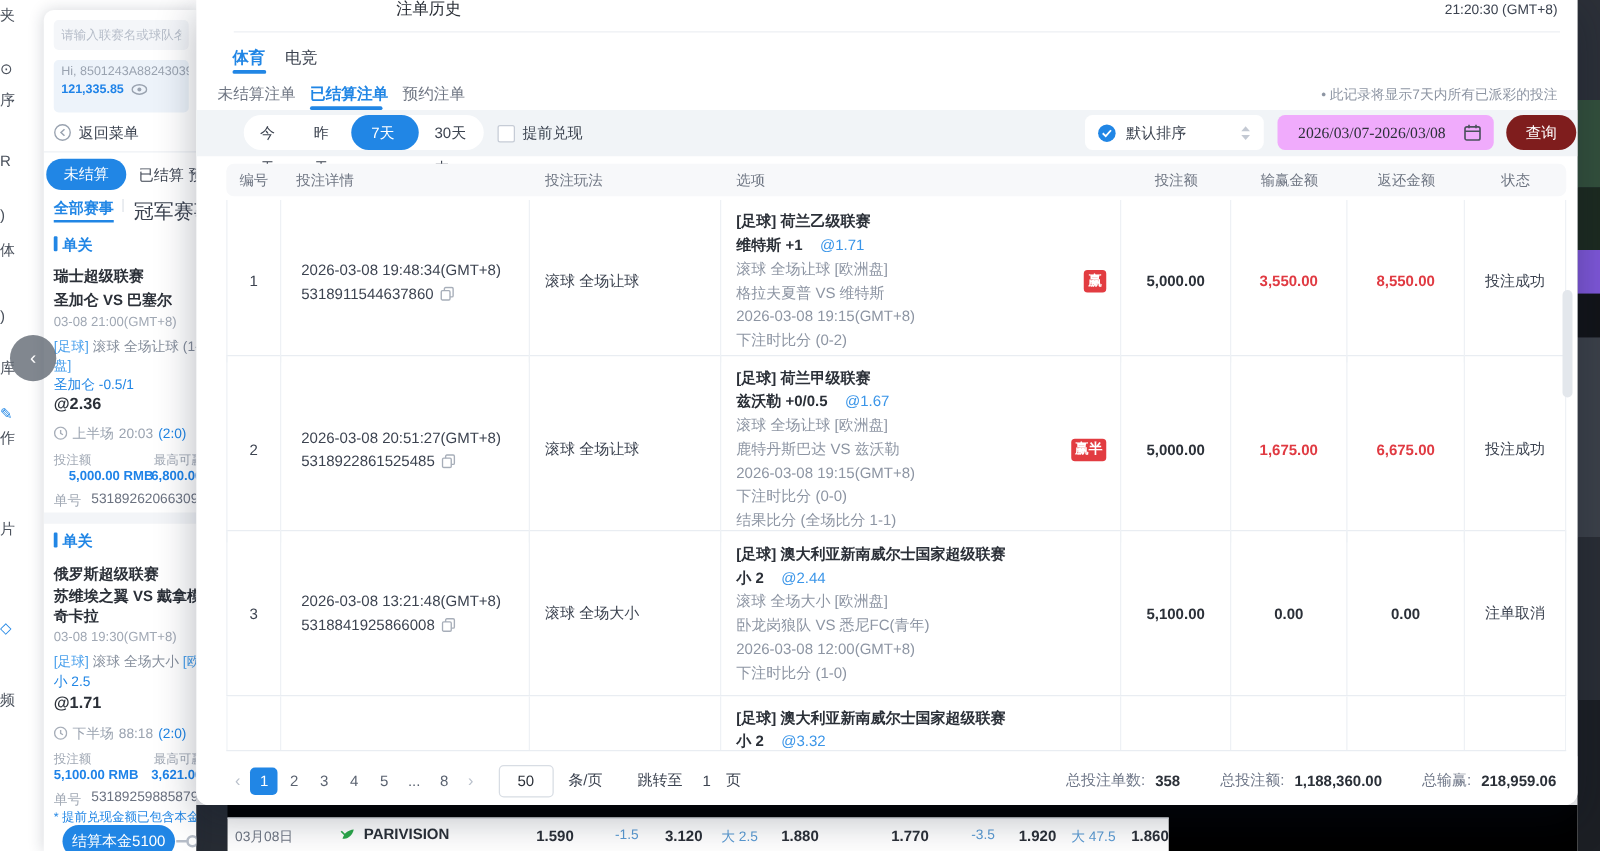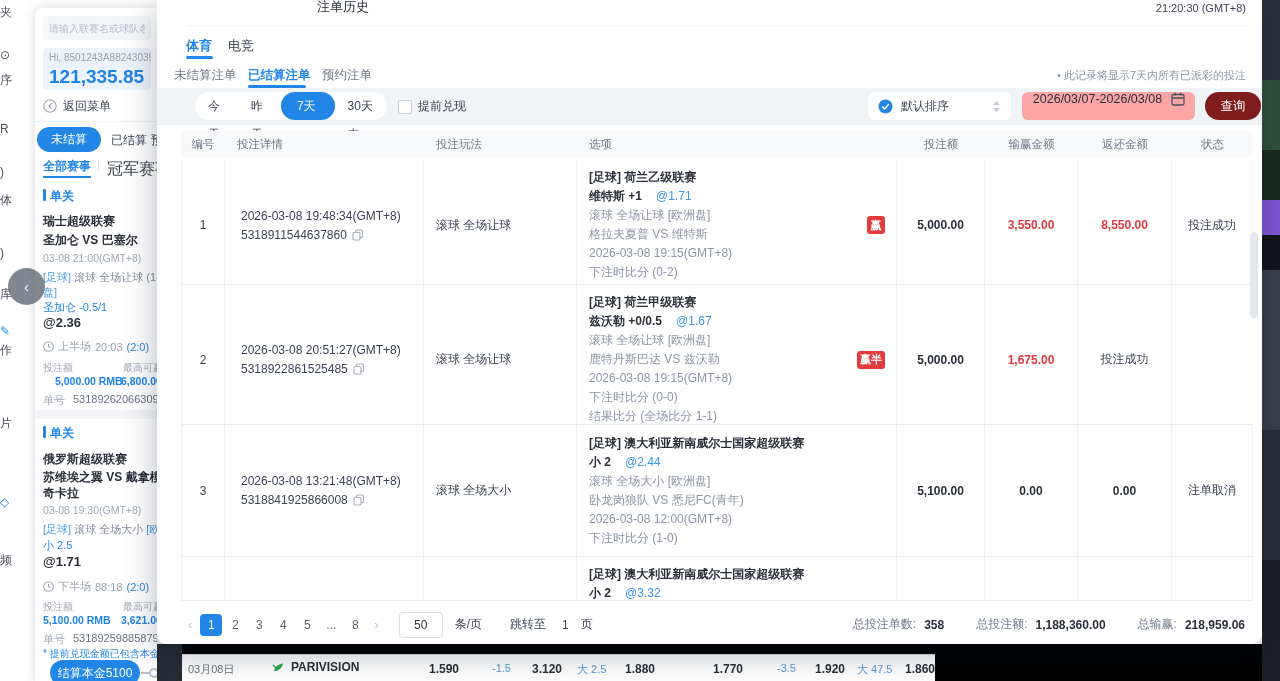--- a/index.html
+++ b/index.html
@@ -11,21 +11,21 @@
   .edge-glyph.blue { color:#2186e5; }
 
   
   .sidebar { position:absolute; left:35px; top:8px; width:122px; height:673px; background:#fff;
              border-radius:8px 0 0 0; box-shadow:0 0 12px rgba(30,40,60,.18); overflow:hidden; z-index:3; }
   .sb-search { position:absolute; left:8px; top:8px; width:108px; height:24px; background:#f4f6f9; border:none;
                border-radius:4px; font-size:10px; color:#6b7280; padding:0 6px; font-family:inherit; }
   .sb-search::placeholder { color:#b6bdc9; }
   .sb-account { position:absolute; left:8px; top:40px; width:108px; height:42px; background:#edf3fa; border-radius:4px; padding:4px 6px; overflow:hidden; }
   .sb-greet { font-size:10px; color:#9aa3b0; white-space:nowrap; }
-  .sb-balance { font-size:19px; font-weight:bold; color:#1f83e8; margin-top:3px; display:flex; align-items:flex-end; gap:6px; }
+  .sb-balance { font-size:10px; font-weight:bold; color:#1f83e8; margin-top:3px; display:flex; align-items:center; gap:6px; }
   .sb-back { position:absolute; left:8px; top:88px; width:108px; height:20px; display:flex; align-items:center; gap:6px; font-size:12px; color:#3c4350; }
   .sb-divider { position:absolute; left:0; top:113px; width:122px; height:1px; background:#eef1f5; }
   .sb-tab-pill { position:absolute; left:2px; top:119px; width:64px; height:25px; background:#2186e5; color:#fff;
                  border-radius:13px; font-size:12px; display:flex; align-items:center; justify-content:center; }
   .sb-tab { position:absolute; top:124px; font-size:12px; color:#3c4350; white-space:nowrap; }
   .sb-allmatch { position:absolute; left:8px; top:150px; font-size:12px; color:#2186e5; font-weight:bold; }
   .sb-allmatch-bar { position:absolute; left:8px; top:168px; width:48px; height:2px; background:#2186e5; }
   .sb-sep { position:absolute; left:62px; top:150px; color:#dde2e8; font-size:11px; }
   .sb-champ { position:absolute; left:72px; top:151px; font-size:16px; color:#3c4350; white-space:nowrap; }
   .sb-section { position:absolute; left:8px; font-size:12px; color:#2186e5; font-weight:bold; padding-left:7px; }
@@ -72,22 +72,22 @@
   .period-group { position:absolute; left:38px; top:4px; width:192px; height:28px; background:#fff; border-radius:14px;
                   display:flex; align-items:center; }
   .period-btn { font-size:12px; color:#3c4350; padding:0 13px; height:28px; line-height:28px; }
   .period-btn.active { background:#2186e5; color:#fff; border-radius:14px; padding:0 16px; }
   .cashout-wrap { position:absolute; left:241px; top:10px; display:flex; align-items:center; gap:6px; }
   .checkbox { width:14px; height:14px; background:#fff; border:1px solid #c6ccd6; border-radius:2px; }
   .cashout-lbl { font-size:12px; color:#3c4350; }
   .sort-box { position:absolute; left:711px; top:4px; width:143px; height:28px; background:#fff; border-radius:6px;
               display:flex; align-items:center; padding:0 10px; gap:8px; }
   .sort-text { font-size:12px; color:#3c4350; flex:1; }
-  .date-box { position:absolute; left:865px; top:4px; width:173px; height:28px; background:#fca5a5; border-radius:6px;
-              display:flex; padding:0 10px; gap:8px; }
+  .date-box { position:absolute; left:865px; top:4px; width:173px; height:28px; background:#f0abfc; border-radius:6px;
+              display:flex; align-items:center; padding:0 10px; gap:8px;font-family:Liberation Serif, serif; }
   .date-text { font-size:12.5px; color:#2b3038; flex:1; text-align:center; }
   .query-btn { position:absolute; left:1048px; top:4px; width:56px; height:28px; background:#7f1d1d; color:#fff;
                border:none; border-radius:14px; font-size:12.5px; font-family:inherit; }
 
   .grid-cols { display:grid; grid-template-columns:44px 199px 153px 320px 88px 93px 94px 81px; }
   .thead { position:absolute; left:24px; top:131px; width:1072px; height:26px; background:#f7f8fa; border-radius:6px;
            font-size:11.5px; color:#6f7683; }
   .thead > div { display:flex; align-items:center; justify-content:center; }
   .thead > .hl { justify-content:flex-start; padding-left:12px; }
   .tbody { position:absolute; left:24px; top:160px; width:1072px; }
@@ -372,20 +372,23 @@
         <div class="gray">下注时比分 (0-0)</div>
         <div class="gray">结果比分 (全场比分 1-1)</div>
         <span class="badge">赢半</span>
       </div>
       <div class="c-num">
           <span>5,000.00</span>
         </div>
       <div class="c-num red">
           <span>1,675.00</span>
         </div>
+      <div class="c-num red">
+          <span>6,675.00</span>
+        </div>
       <div class="c-status">
           <span>投注成功</span>
         </div>
     </div>
 
     <div class="trow grid-cols" style="height:132px">
       <div class="c-no">
           <span>3</span>
         </div>
       <div class="c-detail">

